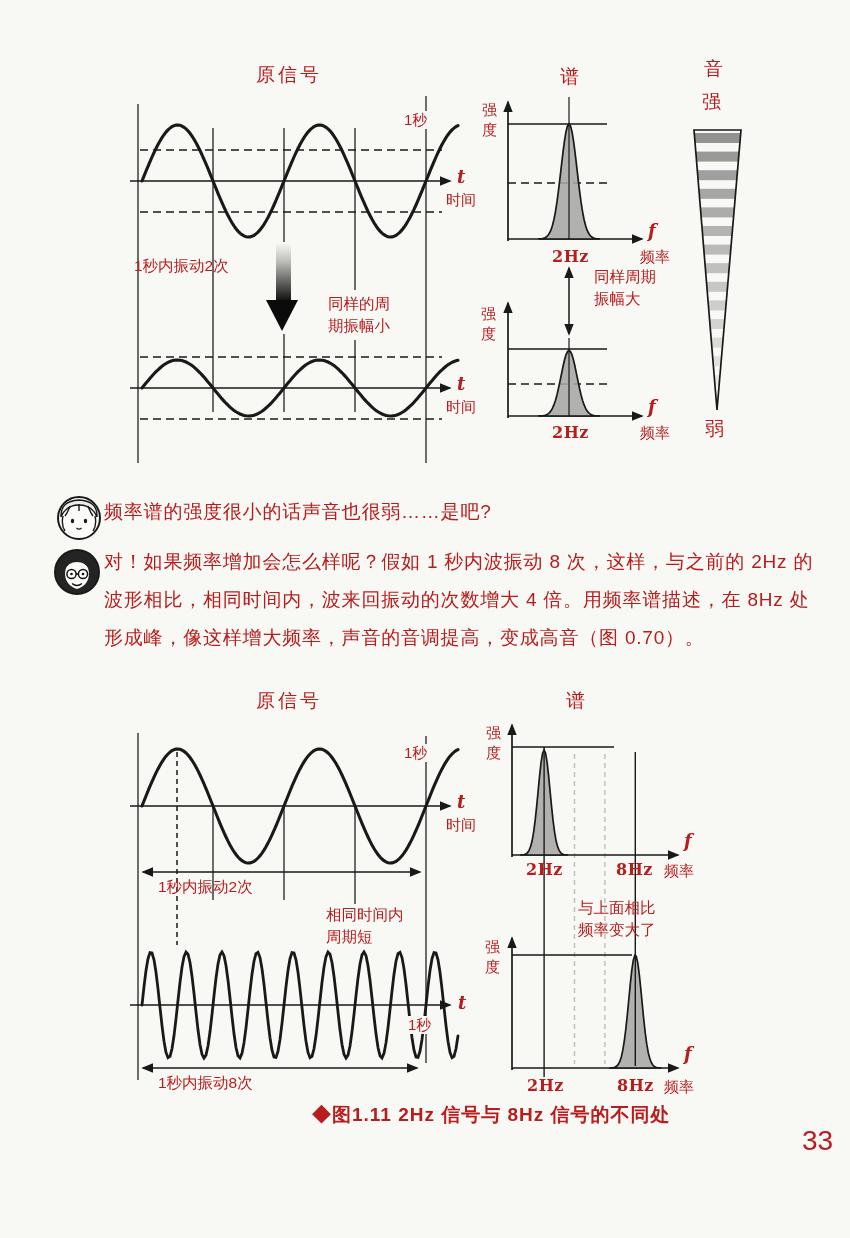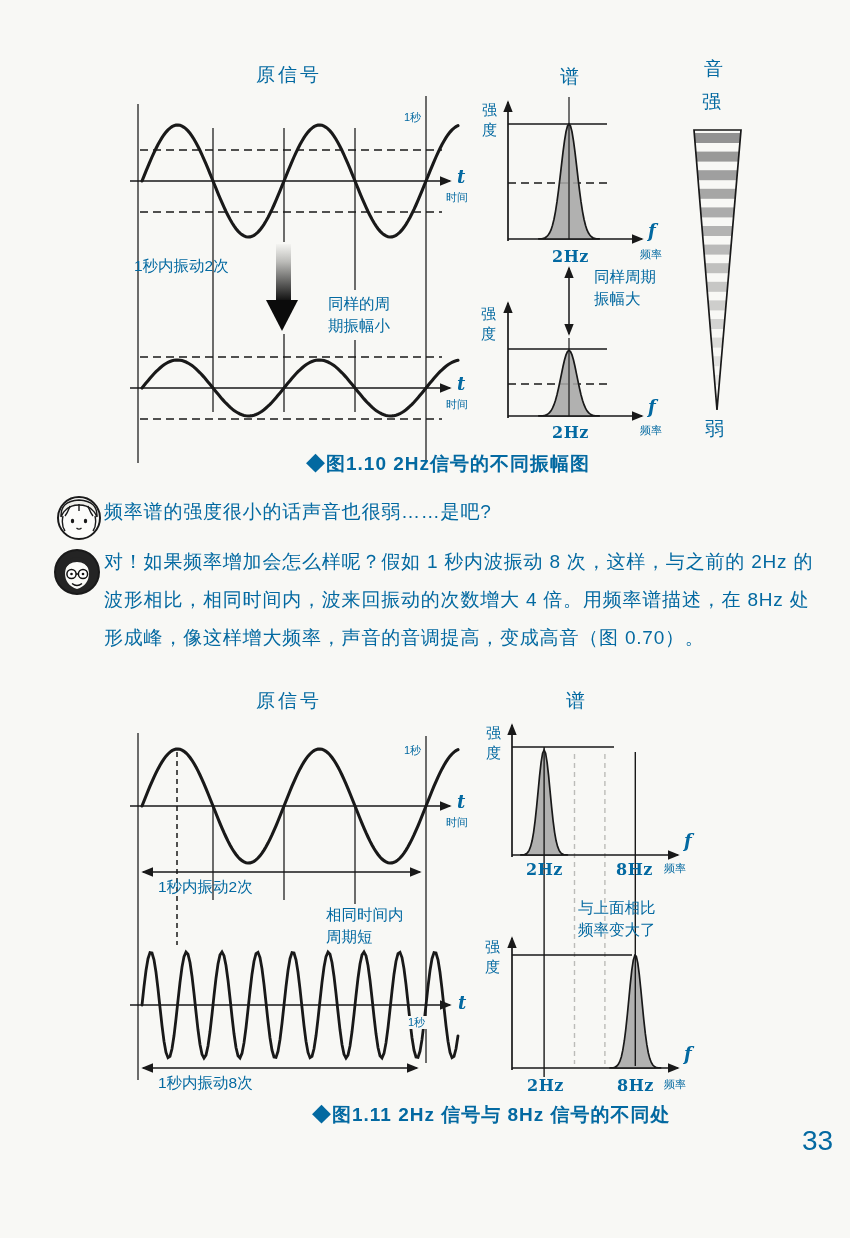--- a/index.html
+++ b/index.html
@@ -1,24 +1,24 @@
 <!DOCTYPE html>
 <html><head>
 <meta charset="utf-8">
 <style>
   html,body{margin:0;padding:0;background:#e8e8e4;}
   .page{
     position:relative; width:850px; height:1238px;
     background:#f8f8f5; overflow:hidden;
     font-family:"Liberation Sans", sans-serif; color:#191919;
   }
-  .lbl{position:absolute; white-space:nowrap; color:#0369a1; line-height:1.2;}
+  .lbl{position:absolute; white-space:nowrap; color:#b91c1c; line-height:1.2;}
   .ml{white-space:pre-line; line-height:1.45;}
   .figtitle{font-size:19px; letter-spacing:3px;}
-  .small{font-size:11px;}
+  .small{font-size:15px;}
   .note{font-size:15.5px;}
   .ylab{font-size:15px; white-space:pre-line; line-height:1.3; text-align:center;}
   .hz{font-family:"DejaVu Serif", serif; font-weight:bold; font-size:16px; letter-spacing:0.5px;}
   .ital{font-family:"DejaVu Serif", serif; font-style:italic; font-weight:bold; font-size:18px;}
   .cap{font-size:19px; font-weight:bold; letter-spacing:1px;}
   .dlg{font-size:19px; letter-spacing:0.8px;}
   .pgnum{font-size:28px;}
   .paperbg{background:#f8f8f5; padding:0 2px;}
   svg.art{position:absolute; left:0; top:0;}
   .avatar{position:absolute;}
@@ -135,21 +135,20 @@
   <div class="lbl small" style="left:640px;top:248px;">频率</div>
   <div class="lbl hz" style="left:552px;top:247px;">2Hz</div>
   <div class="lbl note ml" style="left:594px;top:266px;">同样周期
 振幅大</div>
   <div class="lbl ylab" style="left:481px;top:304px;">强
 度</div>
   <div class="lbl ital" style="left:648px;top:396px;">f</div>
   <div class="lbl small" style="left:640px;top:424px;">频率</div>
   <div class="lbl hz" style="left:552px;top:423px;">2Hz</div>
 
-  <div class="lbl cap" style="left:306px;top:453px;">◆图1.10  2Hz信号的不同振幅图</div>
 
   <svg class="avatar" style="left:56px;top:495px;" width="46" height="46" viewBox="0 0 46 46">
     <circle cx="23" cy="23" r="21" fill="#fcfcfa" stroke="#1a1a1a" stroke-width="2"></circle>
     <path d="M5,22 Q4,6 23,5 Q42,6 41,22 Q36,10 23,10 Q10,10 5,22 Z" fill="#eeeee9" stroke="#1a1a1a" stroke-width="1.4"></path>
     <path d="M14,11 Q12,17 9,21 M23,9 L23,16 M32,11 Q34,17 37,21 M7,21 Q5,30 9,36 M39,21 Q41,30 37,36" fill="none" stroke="#1a1a1a" stroke-width="1.4"></path>
     <ellipse cx="16.5" cy="26" rx="1.7" ry="2.3" fill="#1a1a1a"></ellipse>
     <ellipse cx="29.5" cy="26" rx="1.7" ry="2.3" fill="#1a1a1a"></ellipse>
     <path d="M20.5,33 Q23,35.2 25.5,33" fill="none" stroke="#1a1a1a" stroke-width="1.3"></path>
   </svg>
   <div class="lbl dlg" style="left:104px;top:501px;">频率谱的强度很小的话声音也很弱……是吧?</div>

